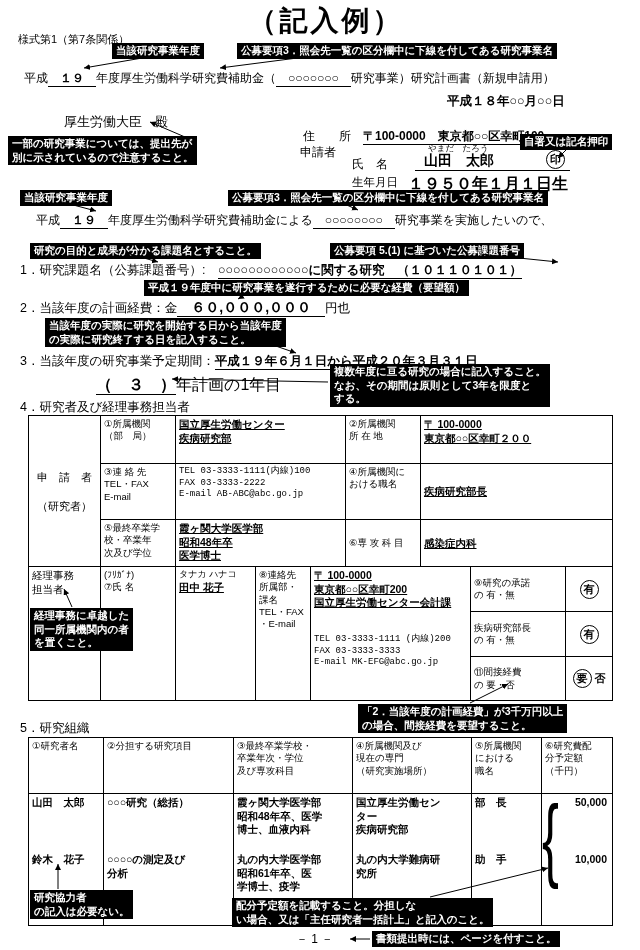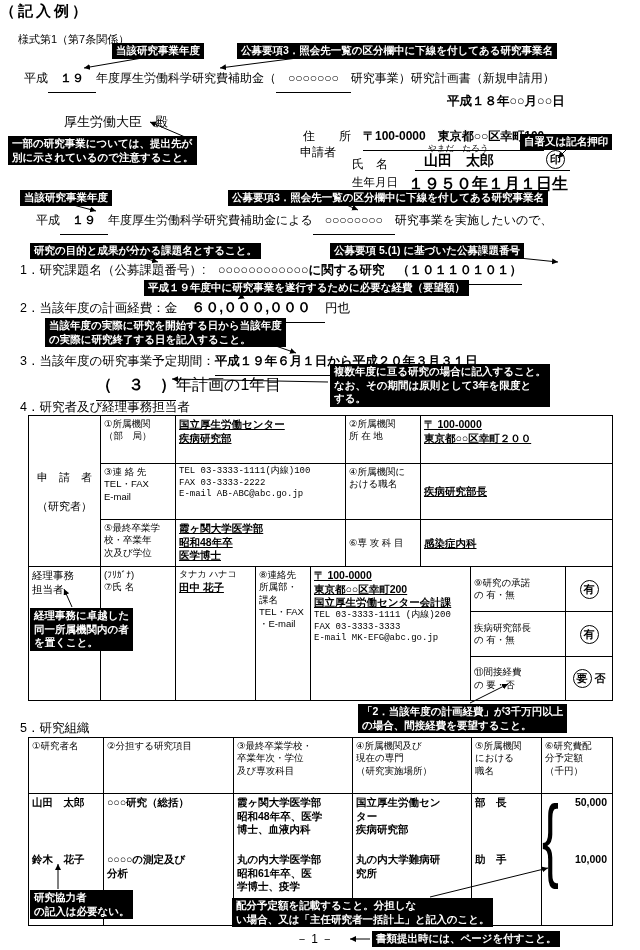--- a/index.html
+++ b/index.html
@@ -4,49 +4,49 @@
 <style>
   * { margin:0; padding:0; box-sizing:border-box; }
   html,body { background:#fff; }
   .page {
     position:relative; width:640px; height:950px; background:#fff; color:#000;
     font-family:"Liberation Sans","DejaVu Sans",sans-serif; overflow:hidden;
   }
   .abs { position:absolute; }
   .line { position:absolute; font-size:12px; white-space:nowrap; }
   .b { font-weight:bold; }
-  .u { border-bottom:1px solid #000; padding-bottom:7px; }
+  .u { border-bottom:1px solid #000; padding-bottom:1px; }
   .pre { white-space:pre-line; }
   .ctr { text-align:center; vertical-align:middle; }
   .callout {
     position:absolute; background:#000; color:#fff; font-weight:bold;
     font-size:10.5px; line-height:1.3; padding:1px 4px; white-space:pre-line; z-index:5;
   }
   table { border-collapse:collapse; table-layout:fixed; background:#fff; }
   td { border:1px solid #000; vertical-align:top; padding:2px 3px; font-size:10px; line-height:1.3; overflow:hidden; }
   .lbl { font-size:9.5px; }
   .val { font-size:10.5px; font-weight:bold;text-decoration:underline; }
-  .mono { font-family:"Liberation Mono","DejaVu Sans Mono",monospace; font-size:9px; }
+  .mono { font-family:"Liberation Mono","DejaVu Sans Mono",monospace; font-size:9px;margin-top:24px; }
   .circ {
     display:inline-block; width:19px; height:19px; line-height:17px; text-align:center;
     border:1.5px solid #000; border-radius:50%; font-weight:bold; font-size:11px;
   }
   .t5entry { height:57px; white-space:pre-line; font-size:10.5px; }
   .rel { position:relative; }
   .brace { position:absolute; left:0px; top:-2px; font-size:92px; line-height:1; transform:scaleX(0.55); transform-origin:left top; font-weight:normal; }
   .budget { text-align:right; padding-right:2px; padding-left:16px; }
   svg.arrows { position:absolute; left:0; top:0; z-index:6; pointer-events:none; }
   .hline { position:absolute; height:0; border-top:1px solid #000; }
 </style>
 </head>
 <body>
 
 <div class="page">
 
-  <div class="abs b" style="left:0;right:0;top:2px;text-align:left;font-size:15px;letter-spacing:3px">（記入例）</div>
+  <div class="abs b" style="left:12px;right:0;top:2px;text-align:center;font-size:28px;letter-spacing:3px">（記入例）</div>
   <div class="abs" style="left:18px;top:32px;font-size:11px">様式第1（第7条関係）</div>
 
   <div class="callout" style="left:112px;top:43px">当該研究事業年度</div>
   <div class="callout" style="left:237px;top:43px">公募要項3．照会先一覧の区分欄中に下線を付してある研究事業名</div>
 
   <div class="line" style="left:24px;top:70px"><span>平成</span><span class="b u">　１９　</span><span>年度厚生労働科学研究費補助金（</span><span class="b u">　○○○○○○○　</span><span>研究事業）研究計画書（新規申請用）</span></div>
 
   <div class="line b" style="left:447px;top:93px;font-size:12.5px">平成１８年○○月○○日</div>
 
   <div class="line" style="left:64px;top:113px;font-size:13px">厚生労働大臣　殿</div>

